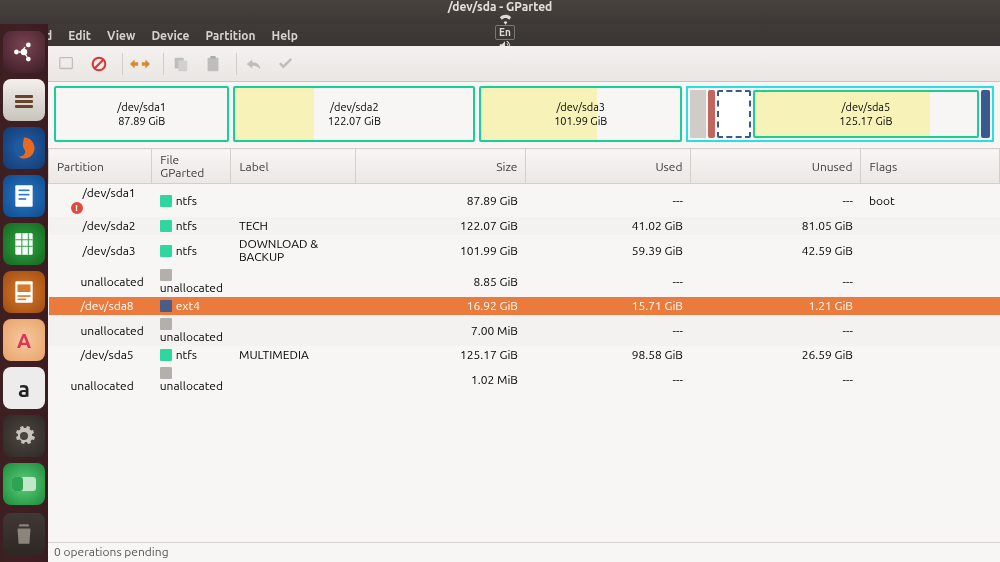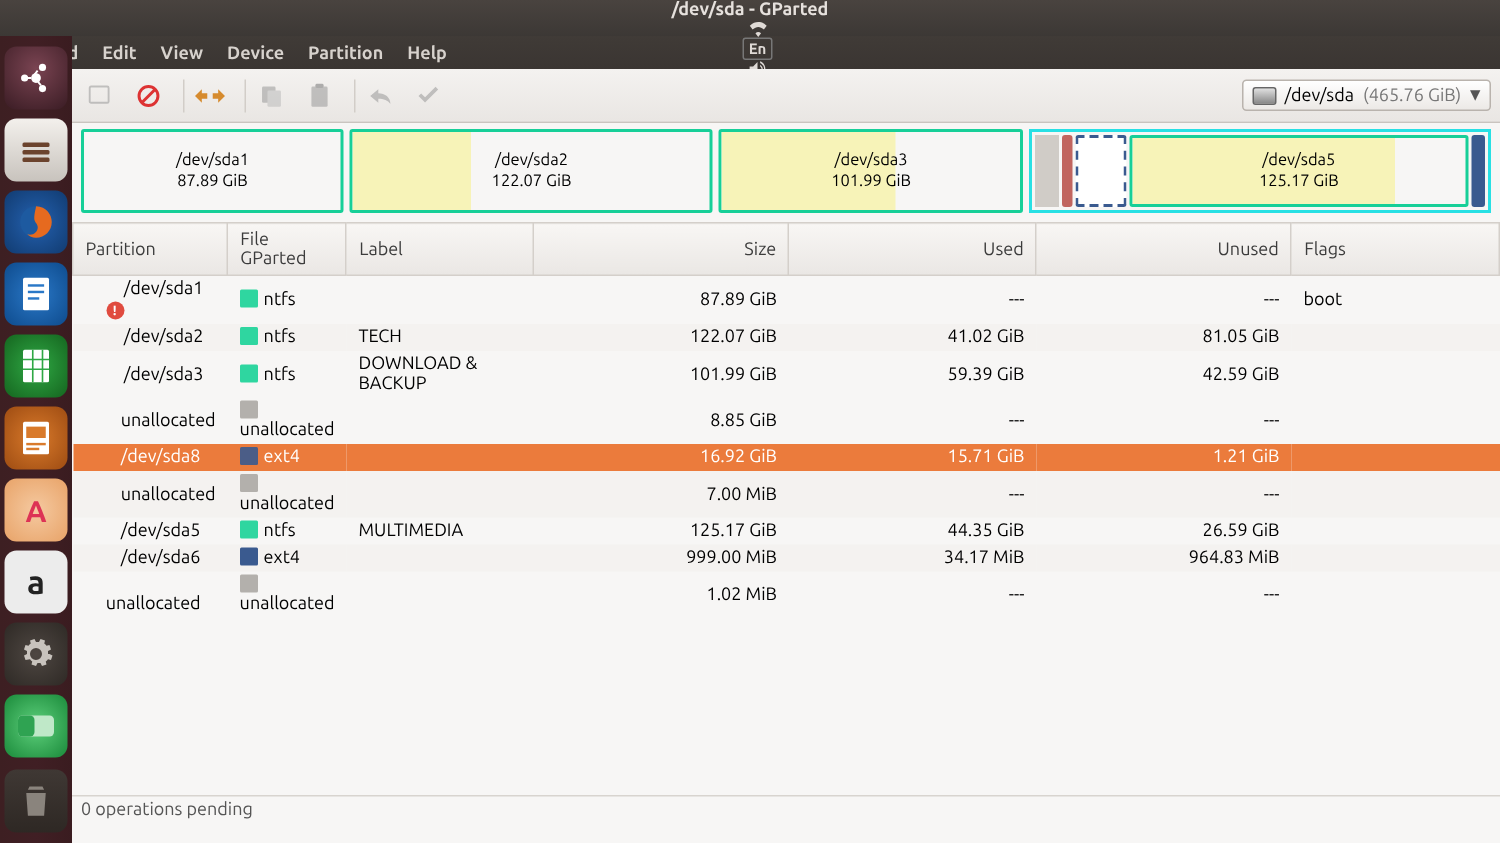--- a/index.html
+++ b/index.html
@@ -58,21 +58,21 @@
   .fs-sw { display:inline-block; width:12px; height:12px; margin-right:4px; vertical-align:-2px; border-radius:1px; }
   .fs-ntfs { background:#2fd6a0; }
   .fs-ext4 { background:#3a5a8f; }
   .fs-swap { background:#c1655f; }
   .fs-unalloc { background:#b3b0ac; }
   .fs-extended { background:#93ecf2; }
   .warn-ic { display:inline-block; width:12px; height:12px; background:#e04b3f; border-radius:50%; color:#fff; font-size:9px; line-height:12px; text-align:center; vertical-align:-1px; margin-right:2px; font-weight:bold; }
   .tree-arrow { display:inline-block; width:10px; color:#555; font-size:9px; margin-right:2px; }
   .indent1 { padding-left: 22px !important; }
   .indent2 { padding-left: 32px !important; }
-  .status-bar { height:32px; background:#f7f6f5; border-top:1px solid #d8d4cf; padding: 2px 6px; font-size:12px; color:#555; }
+  .status-bar { height:20px; background:#f7f6f5; border-top:1px solid #d8d4cf; padding: 2px 6px; font-size:12px; color:#555; }
 </style>
 </head>
 <body>
 
 <div class="top-panel">
   <span class="title">/dev/sda - GParted</span>
   <span class="spacer"></span>
   <span class="tray-item">
       <svg width="15" height="12" viewBox="0 0 24 18">
         <path d="M12 18l-3-4c1-.9 2-1.4 3-1.4s2 .5 3 1.4l-3 4zm-6-8l-3-4C6 3 9 2 12 2s6 1 9 4l-3 4c-2-1.8-4-2.7-6-2.7S8 8.2 6 10z"></path>
@@ -207,26 +207,20 @@
     <div class="tb-btn">
         <svg width="18" height="14" viewBox="0 0 20 14" fill="#999">
           <path d="M8 2L2 7l6 5V9c4 0 7 1 9 4 0-5-4-8-9-8V2z"></path>
         </svg>
       </div>
     <div class="tb-btn">
         <svg width="18" height="14" viewBox="0 0 20 16" fill="#999">
           <path d="M7 13L2 8l2-2 3 3 8-8 2 2-10 10z"></path>
         </svg>
       </div>
-    <div class="device-select">
-      <span class="hd-icon"></span>
-      <span>/dev/sda</span>
-      <span class="size">(465.76 GiB)</span>
-      <span class="chevron">▼</span>
-    </div>
   </div>
 
   <div class="part-bar">
     <div class="pb-block" style="flex:87.89;border-color:#17cf98">
       <div class="fill" style="width:0%"></div>
       <div class="lbl"><span>/dev/sda1</span><br><span>87.89 GiB</span></div>
     </div>
     <div class="pb-block" style="flex:122.07;border-color:#17cf98">
       <div class="fill" style="width:33%"></div>
       <div class="lbl"><span>/dev/sda2</span><br><span>122.07 GiB</span></div>
@@ -313,31 +307,22 @@
             <td class="r">7.00 MiB</td>
             <td class="r">---</td>
             <td class="r">---</td>
             <td></td>
           </tr>
           <tr>
             <td class="indent2">/dev/sda5 </td>
             <td><span class="fs-sw fs-ntfs"></span>ntfs</td>
             <td>MULTIMEDIA</td>
             <td class="r">125.17 GiB</td>
-            <td class="r">44.35 GiB</td>
+            <td class="r">98.58 GiB</td>
             <td class="r">26.59 GiB</td>
-            <td></td>
-          </tr>
-          <tr class="even">
-            <td class="indent2">/dev/sda6 </td>
-            <td><span class="fs-sw fs-ext4"></span>ext4</td>
-            <td></td>
-            <td class="r">999.00 MiB</td>
-            <td class="r">34.17 MiB</td>
-            <td class="r">964.83 MiB</td>
             <td></td>
           </tr>
           <tr>
             <td class="indent1"><span class="tree-arrow"></span>unallocated </td>
             <td><span class="fs-sw fs-unalloc"></span>unallocated</td>
             <td></td>
             <td class="r">1.02 MiB</td>
             <td class="r">---</td>
             <td class="r">---</td>
             <td></td>

